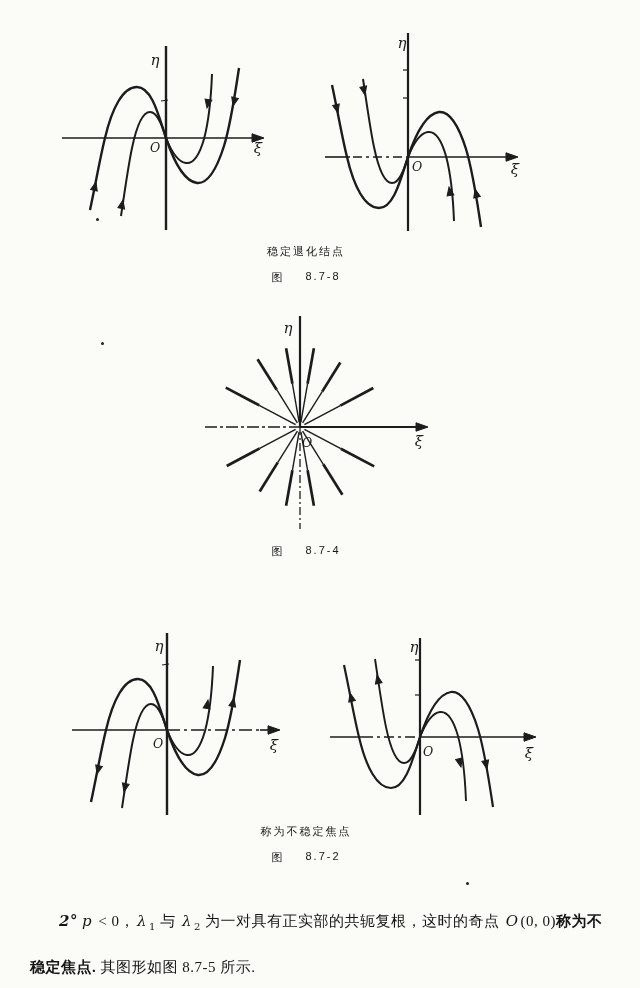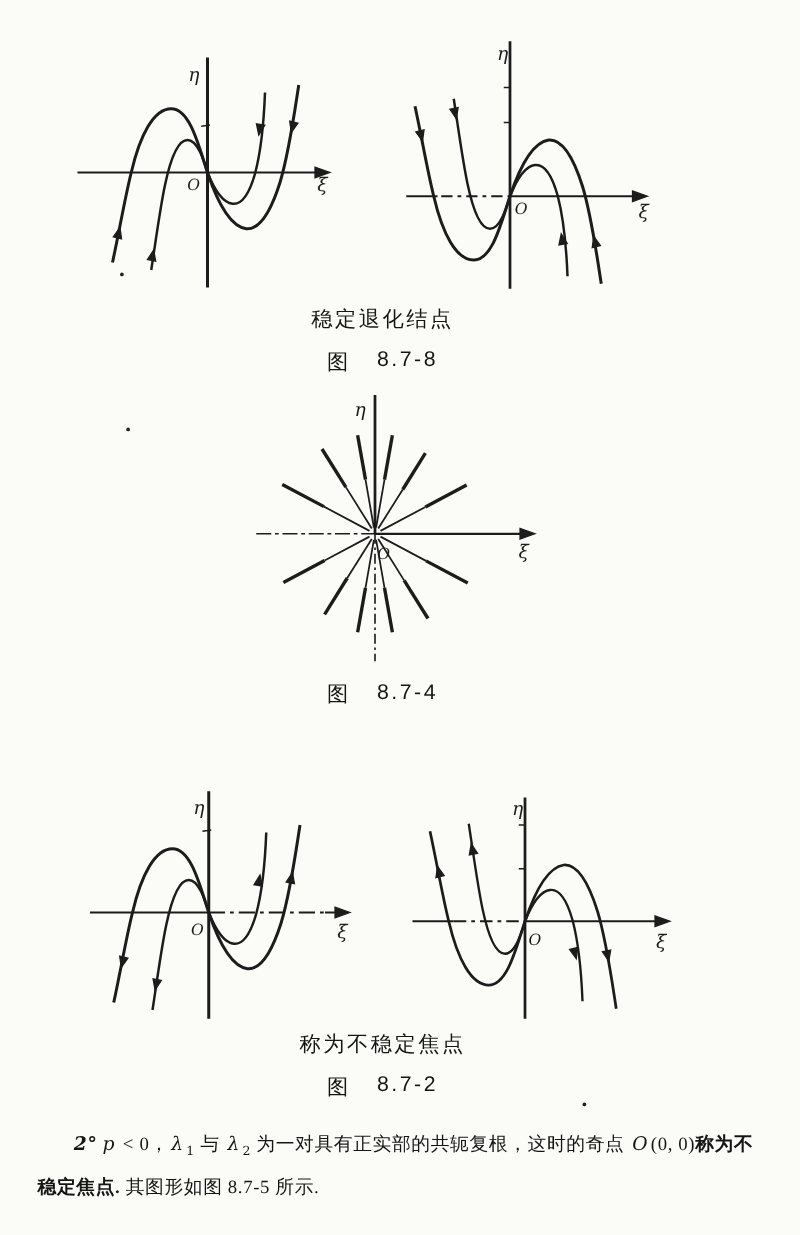--- a/index.html
+++ b/index.html
@@ -12,27 +12,27 @@
   svg{overflow:visible;}
   svg line, svg path{stroke:#1c1c1c;}
   svg text{
     fill:#1c1c1c;font-family:"DejaVu Serif",serif;font-style:italic;
     font-size:15px;
   }
   svg text.small{font-size:12.5px;}
   .caption{
     position:absolute;left:0;width:612px;
     display:flex;flex-direction:column;align-items:center;gap:11px;
-    font-size:17px;letter-spacing:2px;
+    font-size:11px;letter-spacing:2px;
   }
   .figlabel{display:flex;gap:22px;letter-spacing:1px;}
   .figlabel .num{letter-spacing:2px;font-family:Liberation Sans, sans-serif;}
   .para{
     position:absolute;left:30px;top:886px;width:588px;
-    font-size:15px;line-height:29px;text-indent:27px;
+    font-size:15px;line-height:41px;text-indent:27px;
     letter-spacing:0.5px;
   }
   .para i{font-family:"DejaVu Serif",serif;padding:0 2px;}
   .para sub{font-size:10px;font-family:"DejaVu Serif",serif;}
   .para .b{font-weight:bold;}
   .pageno{
     position:absolute;left:55px;top:980px;
     font-size:14px;letter-spacing:3px;font-weight:bold;
     font-family:"DejaVu Serif",serif;
     margin-top:47px;

